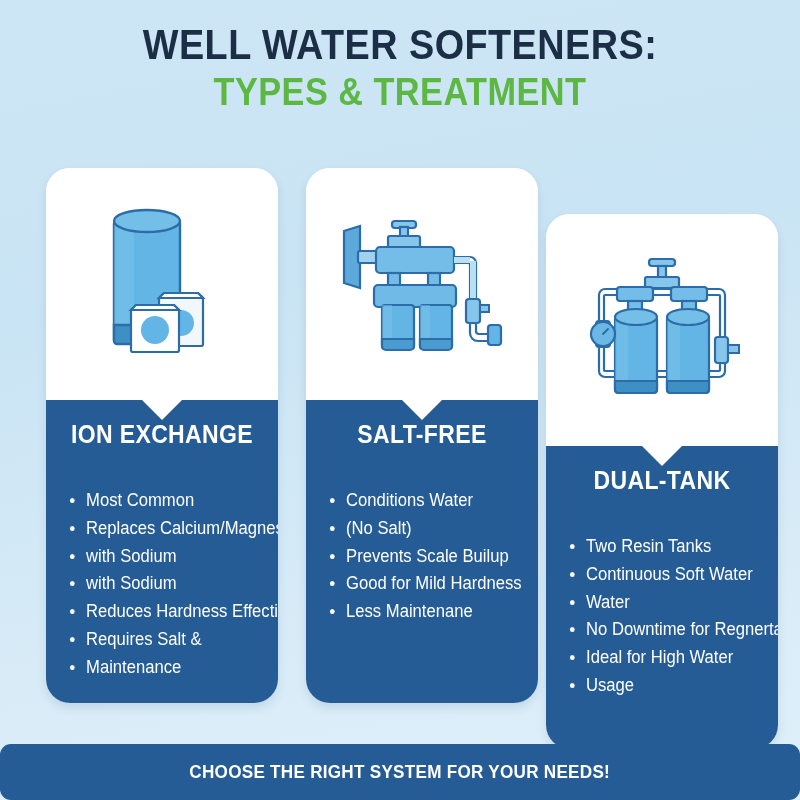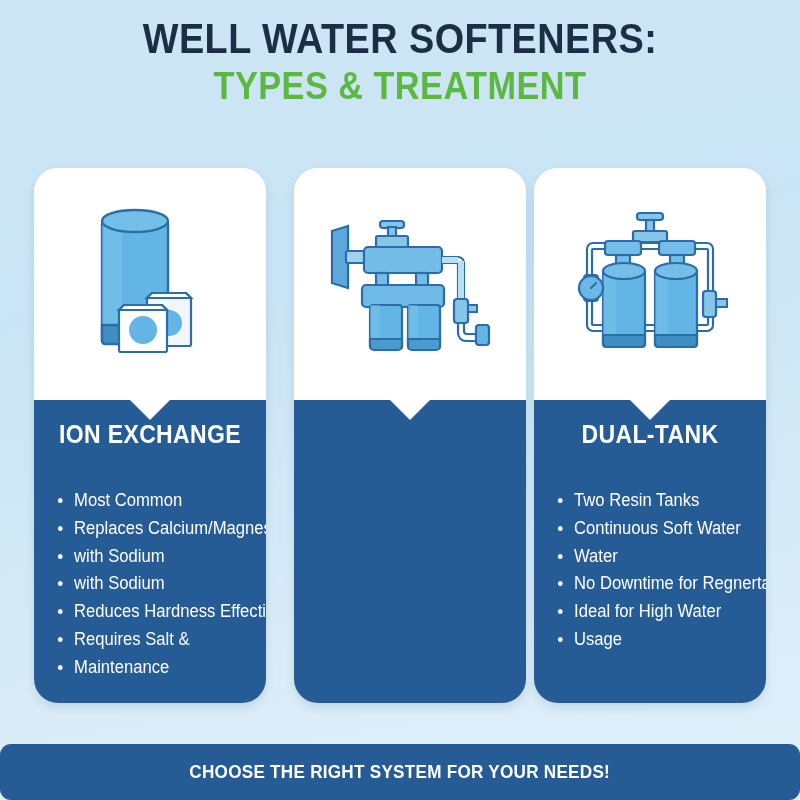--- a/index.html
+++ b/index.html
@@ -11,21 +11,21 @@
   }
 
   body {
     font-family: "Liberation Sans", sans-serif;
     background: linear-gradient(170deg, #cde6f5 0%, #c9e4f4 35%, #d7ebf7 70%, #dff0fa 100%);
     position: relative;
   }
 
   
   .header {
-    padding-top: 16px;
+    padding-top: 22px;
     text-align: center;
   }
 
   .title-main {
     font-family: "Liberation Sans Narrow", "Liberation Sans", sans-serif;
     font-size: 43px;
     font-weight: bold;
     letter-spacing: 0.5px;
     color: #1b2e45;
     line-height: 1.05;
@@ -42,39 +42,39 @@
     line-height: 1.08;
     margin-top: 4px;
     transform: scaleX(0.88);
     white-space: nowrap;
   }
 
   
   .cards {
     position: absolute;
     top: 168px;
-    left: 0;
+    left: 12px;
     width: 704px;
     height: 536px;
   }
 
   .card {
     position: absolute;
     top: 0;
     width: 232px;
     height: 535px;
     border-radius: 24px;
     background: #ffffff;
     box-shadow: 0 5px 10px rgba(40,80,120,0.13);
     overflow: visible;
   }
 
   .card.c1 { left: 34px; }
   .card.c2 { left: 294px; }
-  .card.c3 { left: 534px; }
+  .card.c3 { left: 534px; margin-top: 46px; }
 
   
   .card-icon-area {
     position: absolute;
     top: 0; left: 0;
     width: 232px;
     height: 232px;
     background: #ffffff;
     border-top-left-radius: 24px;
     border-top-right-radius: 24px;
@@ -278,20 +278,30 @@
 
         <rect x="136" y="100" width="14" height="24" rx="3" fill="#85c6ea" stroke="#2c6ca8" stroke-width="2.2"></rect>
         <rect x="150" y="106" width="9" height="7" fill="#85c6ea" stroke="#2c6ca8" stroke-width="2"></rect>
 
         <path d="M140 124 v10 a8 8 0 0 0 8 8 h12" fill="none" stroke="#2c6ca8" stroke-width="2.2"></path>
         <path d="M146 124 v8 a3 3 0 0 0 3 3 h11" fill="none" stroke="#2c6ca8" stroke-width="2.2"></path>
         <rect x="158" y="126" width="13" height="20" rx="3" fill="#63b5e5" stroke="#2c6ca8" stroke-width="2.2"></rect>
       </svg>
     </div>
     <div class="card-body"></div>
+    <div class="card-clip">
+      <div class="card-heading">SALT-FREE</div>
+      <ul class="bullets">
+        <li>Conditions Water</li>
+        <li style="padding-left:19px;">(No Salt)</li>
+        <li>Prevents Scale Builup</li>
+        <li>Good for Mild Hardness</li>
+        <li>Less Maintenane</li>
+      </ul>
+    </div>
     <div class="notch"></div>
   </div>
 
   <div class="card c3">
     <div class="card-icon-area">
       <svg width="190" height="175" viewBox="0 0 190 175">
 
         <path d="M38 46 a6 6 0 0 0 -6 6 v76 a6 6 0 0 0 6 6 h114 a6 6 0 0 0 6 -6 v-76 a6 6 0 0 0 -6 -6 z" fill="none" stroke="#2c6ca8" stroke-width="2.2"></path>
         <path d="M38 52 a1 1 0 0 0 -1 1 v74 a1 1 0 0 0 1 1 h114 a1 1 0 0 0 1 -1 v-74 a1 1 0 0 0 -1 -1 z" fill="none" stroke="#2c6ca8" stroke-width="2.2"></path>
 

